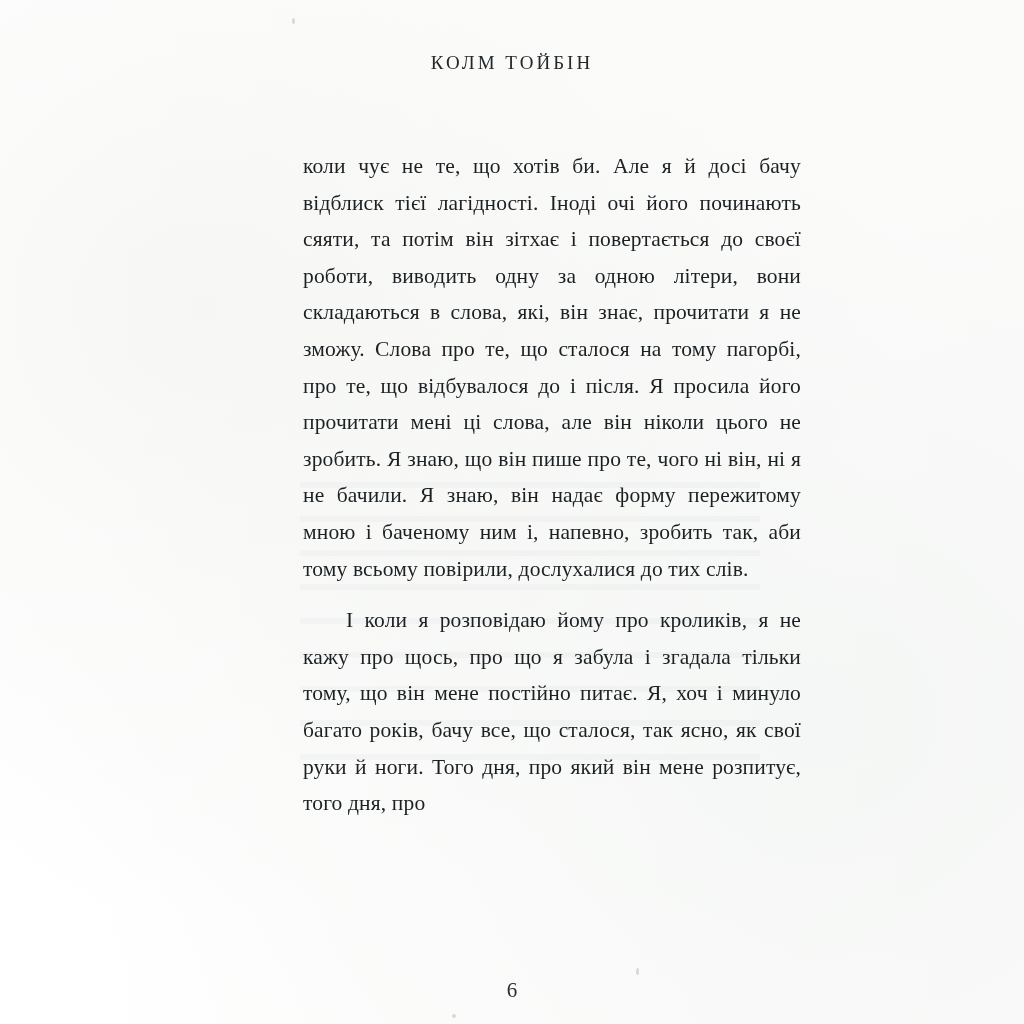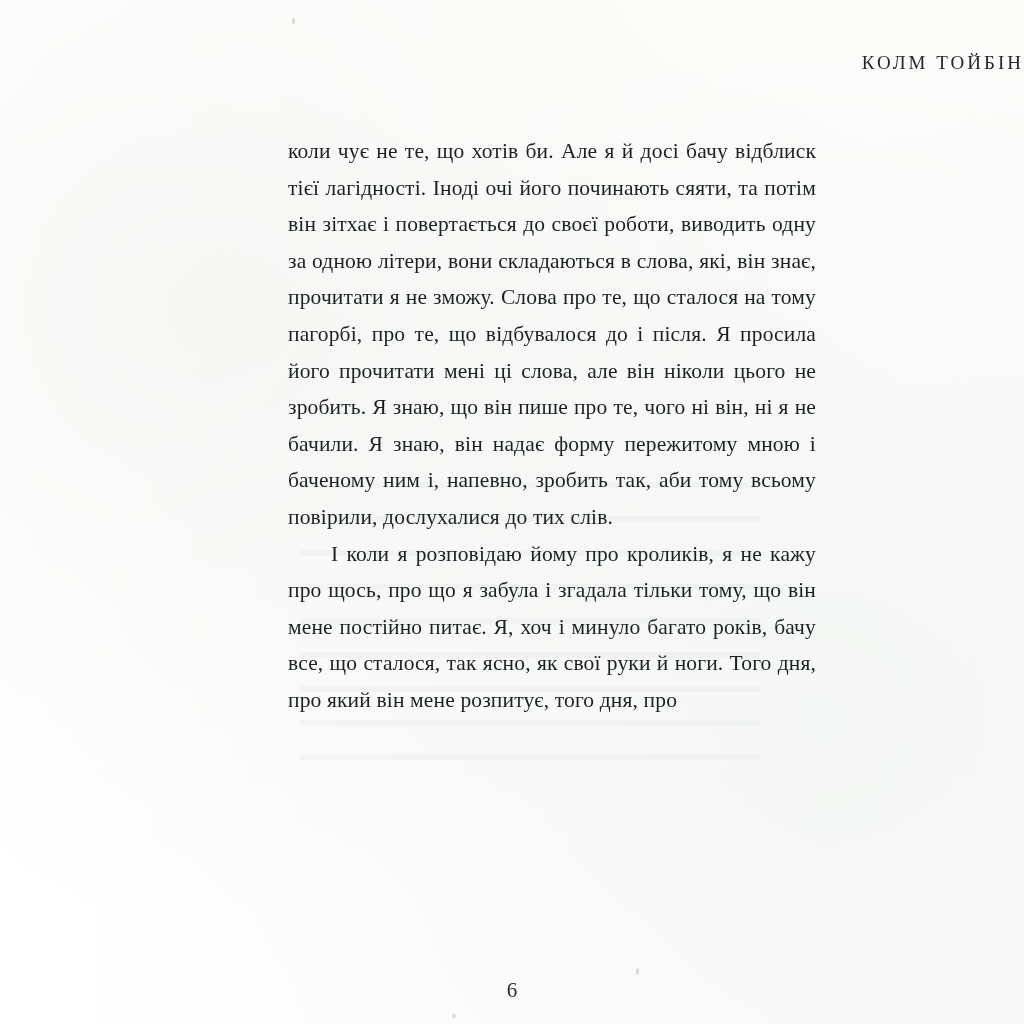--- a/index.html
+++ b/index.html
@@ -57,37 +57,37 @@
     border-radius: 50%;
     opacity: .5;
     pointer-events: none;
   }
 
   .running-head {
     position: absolute;
     top: 52px;
     left: 0;
     width: 1024px;
-    text-align: right;
+    text-align: center;
     font-size: 19px;
     letter-spacing: 3px;
     font-variant: small-caps;
     text-transform: uppercase;
     color: #23282b;
   }
 
   .text-block {
     position: absolute;
     left: 288px;
     top: 133px;
     width: 528px;
   }
 
   .para {
-    margin: 0;
+    margin: 15px;
     font-size: 21.5px;
     line-height: 36.6px;
     text-align: justify;
     text-justify: inter-word;
     color: #1b2023;
     letter-spacing: 0.15px;
   }
   .para + .para {
     text-indent: 2.0em;
   }

